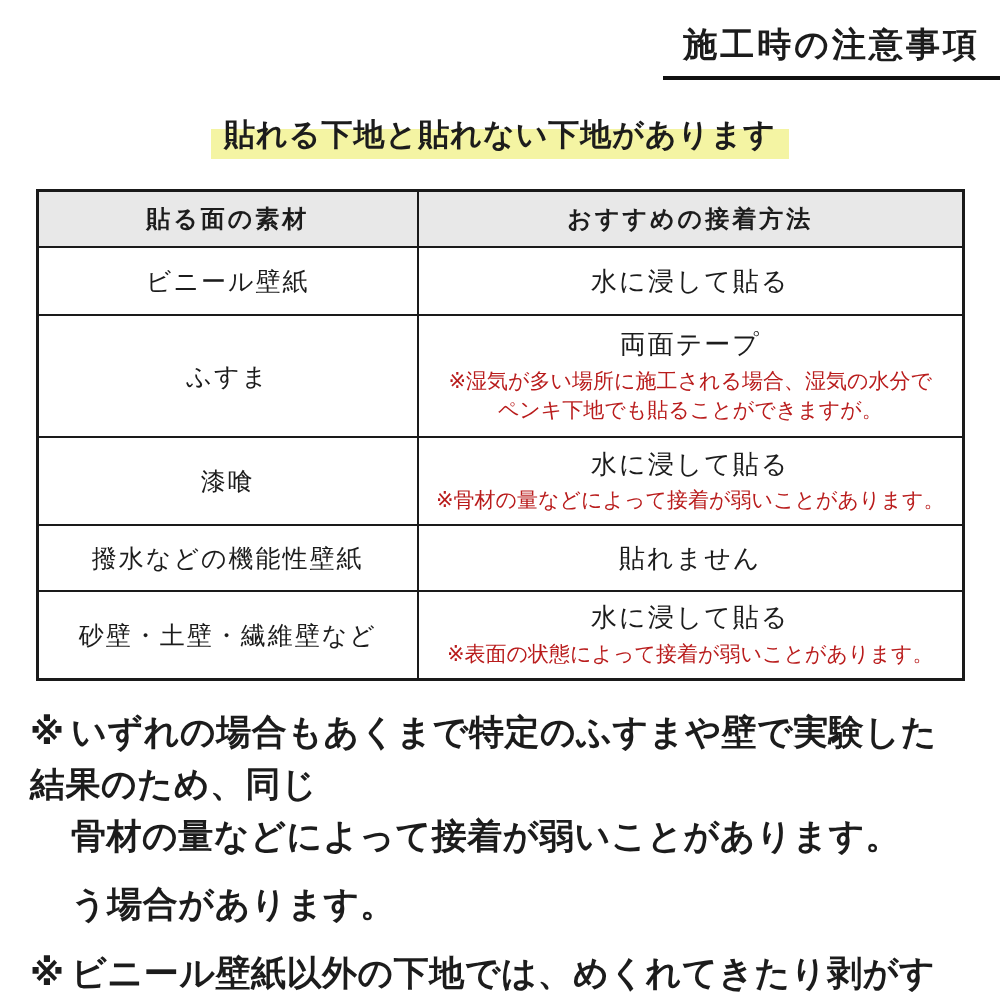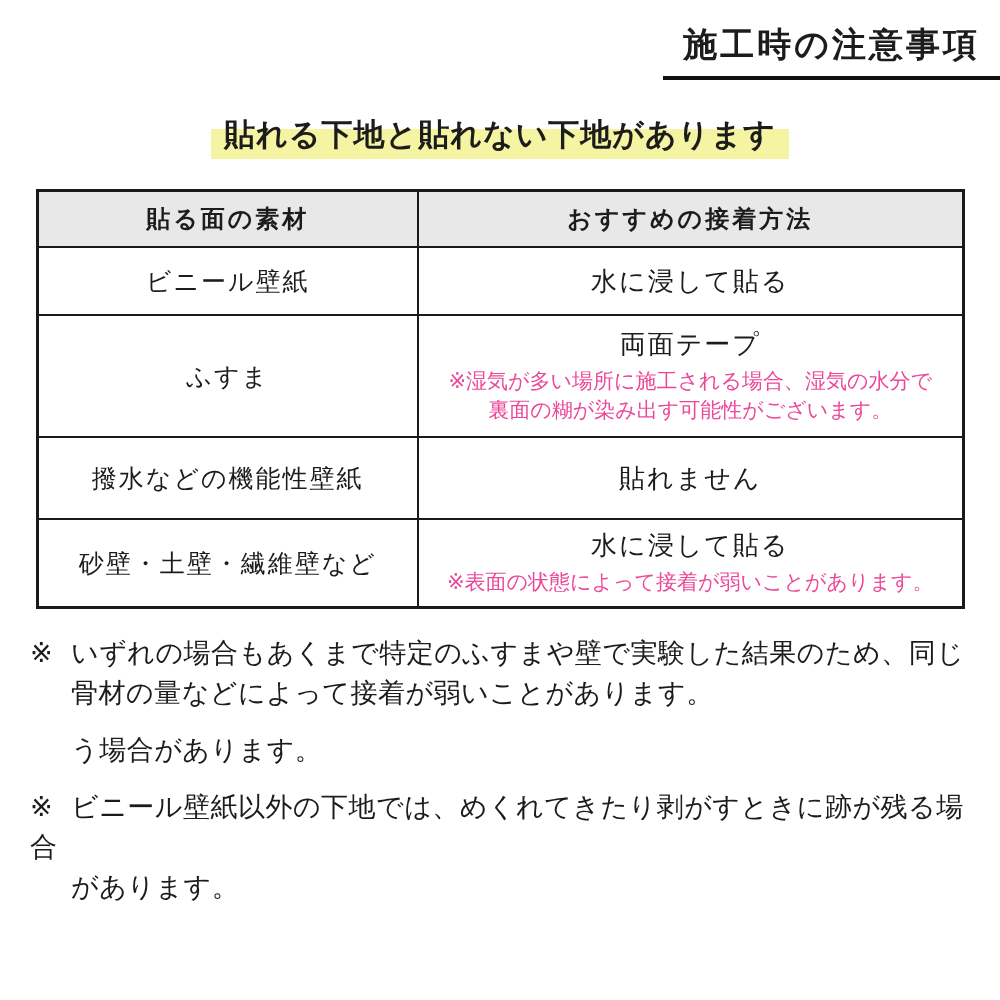--- a/index.html
+++ b/index.html
@@ -67,52 +67,52 @@
   .precautions-table thead th {
     background: #e8e8e8;
     font-size: 24px;
     font-weight: 600;
     letter-spacing: 3px;
     height: 57px;
   }
   .row-h1 td { height: 68px; }
   .row-h2 td { height: 122px; }
   .row-h3 td { height: 88px; }
-  .row-h4 td { height: 82px; }
+  .row-h4 td { height: 66px; }
   .row-h5 td { height: 88px; }
 
   .material-cell {
     font-size: 25px;
     font-weight: 500;
     letter-spacing: 2px;
   }
   .method-main {
     font-size: 26px;
     font-weight: 500;
     letter-spacing: 2px;
     line-height: 1.3;
   }
   .method-note {
     font-size: 21px;
     font-weight: 400;
     letter-spacing: 0px;
     line-height: 1.42;
     margin-top: 4px;
-    color: #ec4899;
+    color: #b91c1c;
   }
   .method-note .note-line { display: block; }
 
   
   .footnotes {
     width: 940px;
     margin: 25px auto 0 auto;
   }
   .footnote {
-    font-size: 27px;
-    font-weight: 400;
+    font-size: 35px;
+    font-weight: 700;
     line-height: 1.48;
     margin-bottom: 17px;
     letter-spacing: 0.5px;
   }
   .footnote-line1 { display: block; }
   .footnote-marker { display: inline-block; width: 41px; }
   .footnote-line2 {
     display: block;
     padding-left: 41px;
   }
@@ -145,21 +145,30 @@
       <td>
         <div class="method-main">水に浸して貼る</div>
       </td>
     </tr>
     <tr class="row-h2">
       <td class="material-cell">ふすま</td>
       <td>
         <div class="method-main">両面テープ</div>
         <div class="method-note">
           <span class="note-line">※湿気が多い場所に施工される場合、湿気の水分で</span>
-          <span class="note-line">裏面の糊が染み出す可能性がございます。</span>
+          <span class="note-line">ペンキ下地でも貼ることができますが。</span>
+        </div>
+      </td>
+    </tr>
+    <tr class="row-h3">
+      <td class="material-cell">漆喰</td>
+      <td>
+        <div class="method-main">水に浸して貼る</div>
+        <div class="method-note">
+          <span class="note-line">※骨材の量などによって接着が弱いことがあります。</span>
         </div>
       </td>
     </tr>
     <tr class="row-h4">
       <td class="material-cell">撥水などの機能性壁紙</td>
       <td>
         <div class="method-main">貼れません</div>
       </td>
     </tr>
     <tr class="row-h5">

